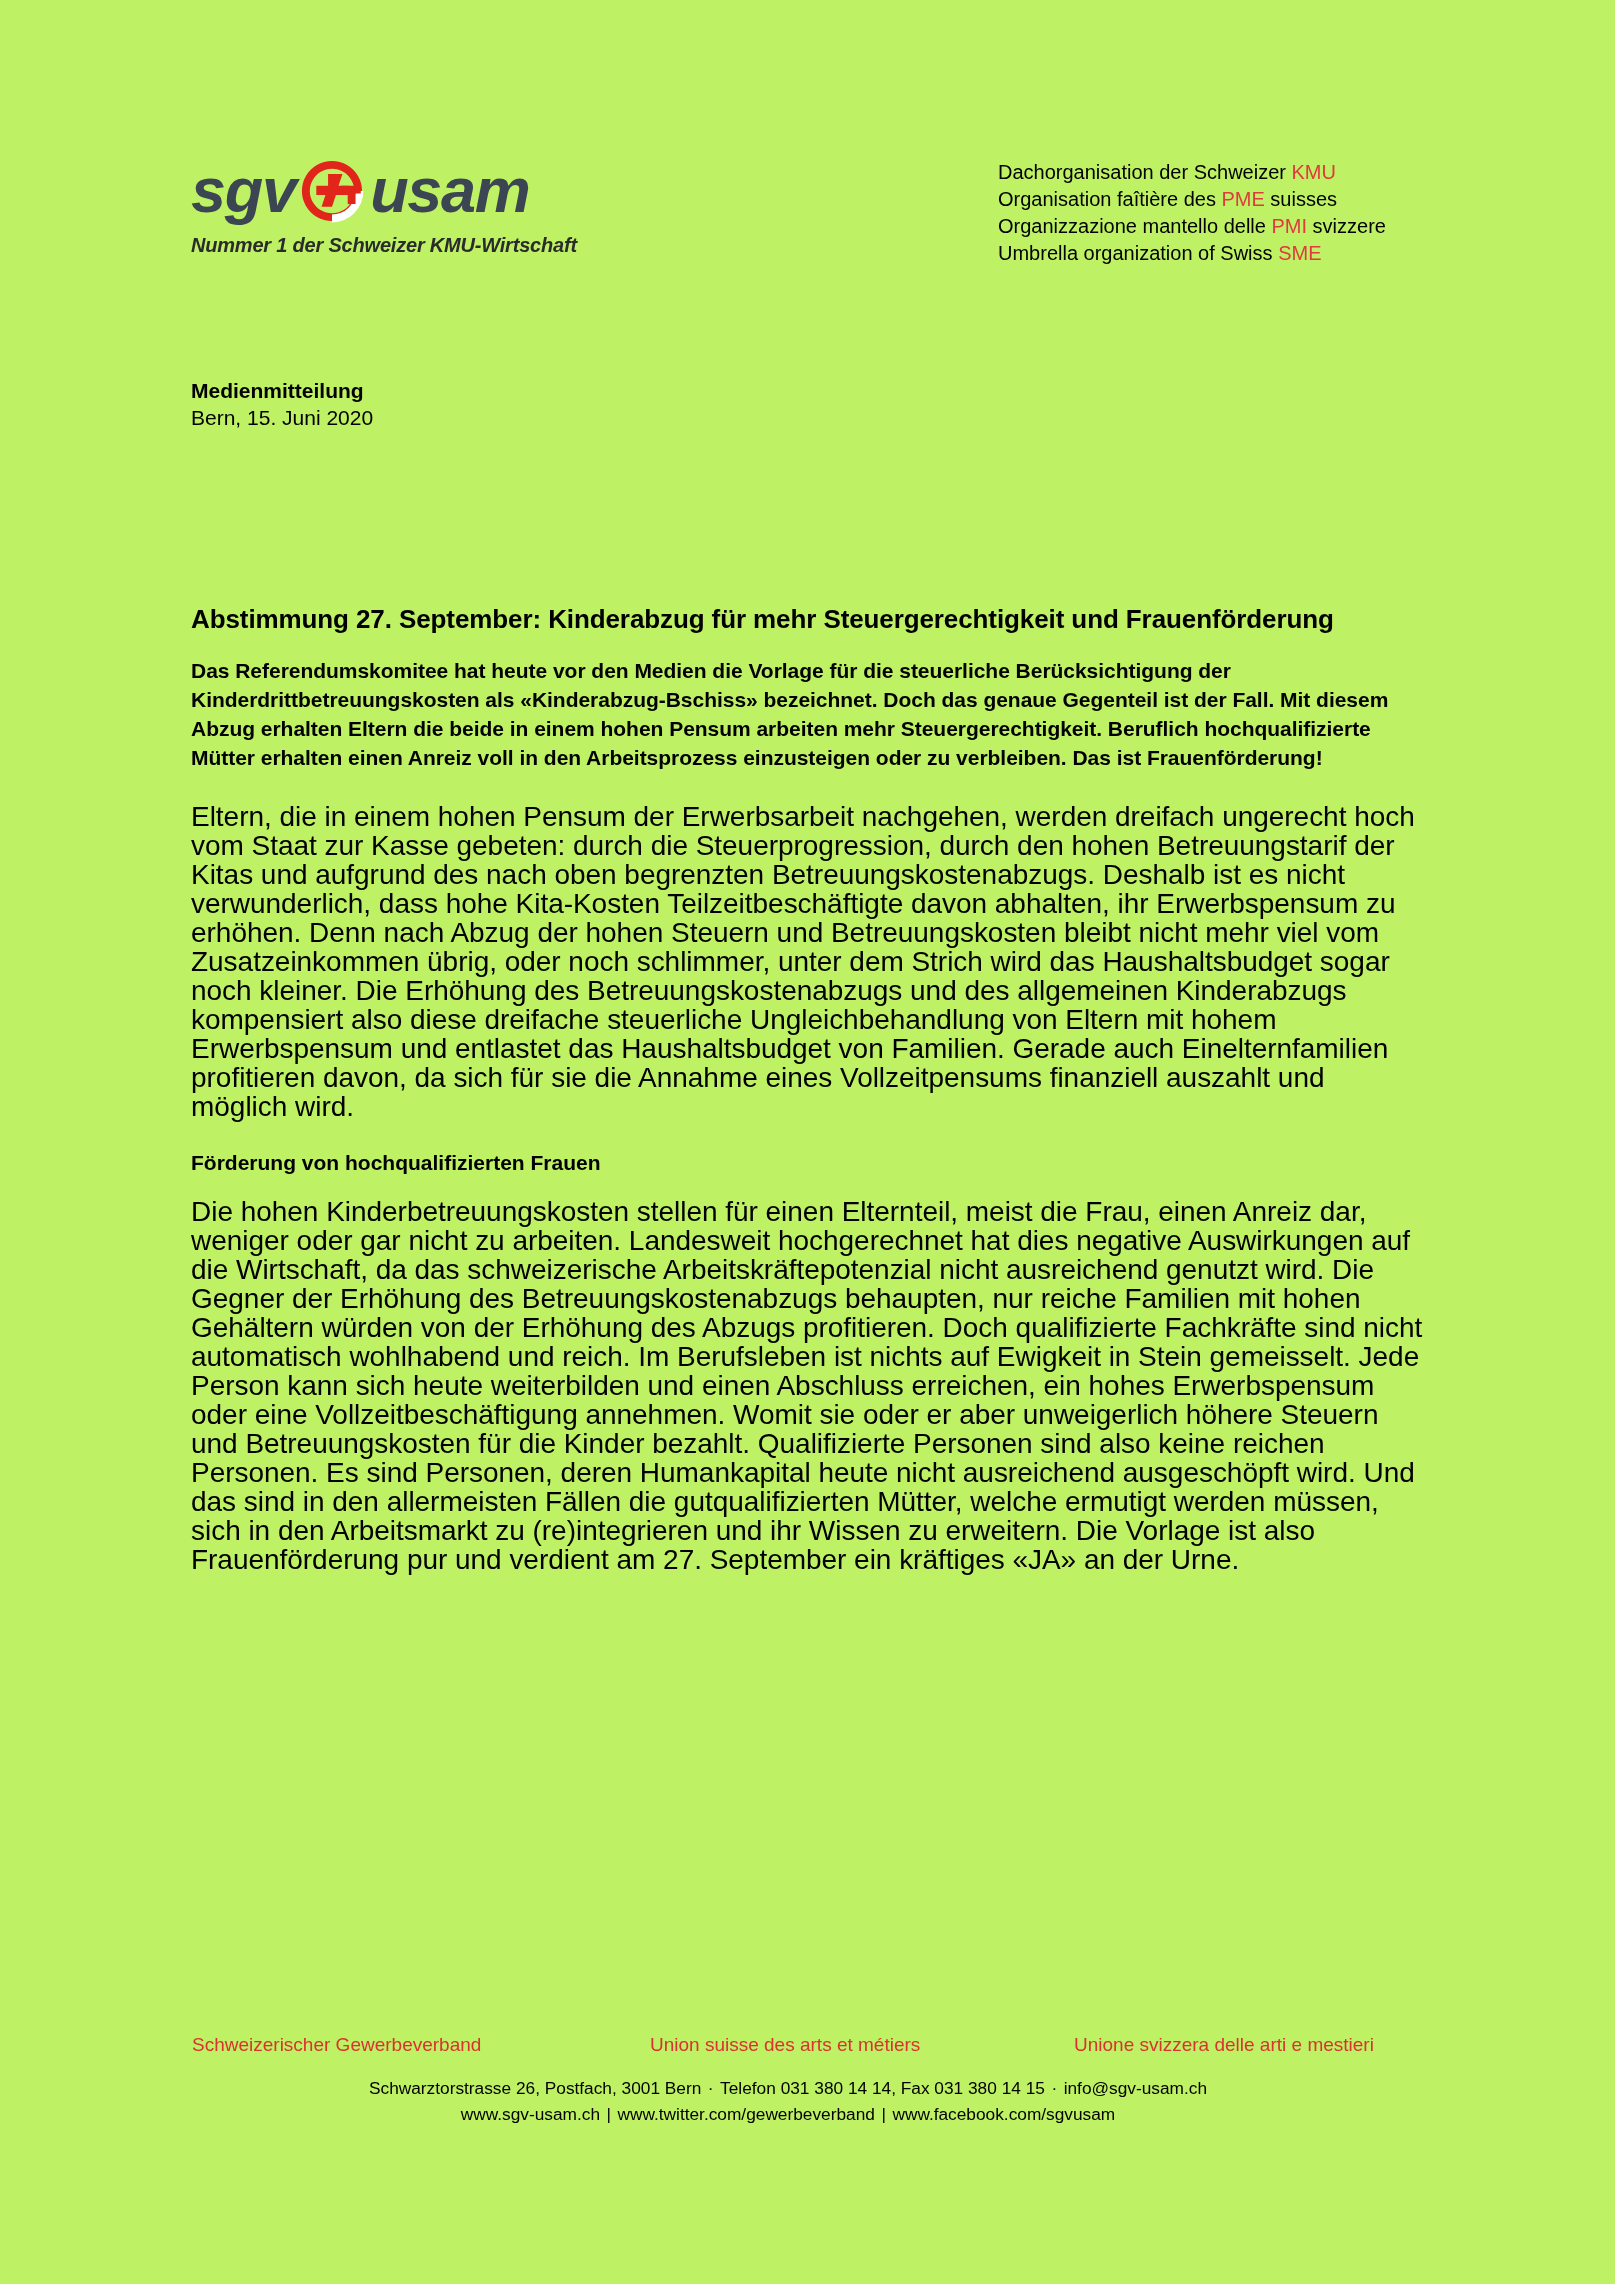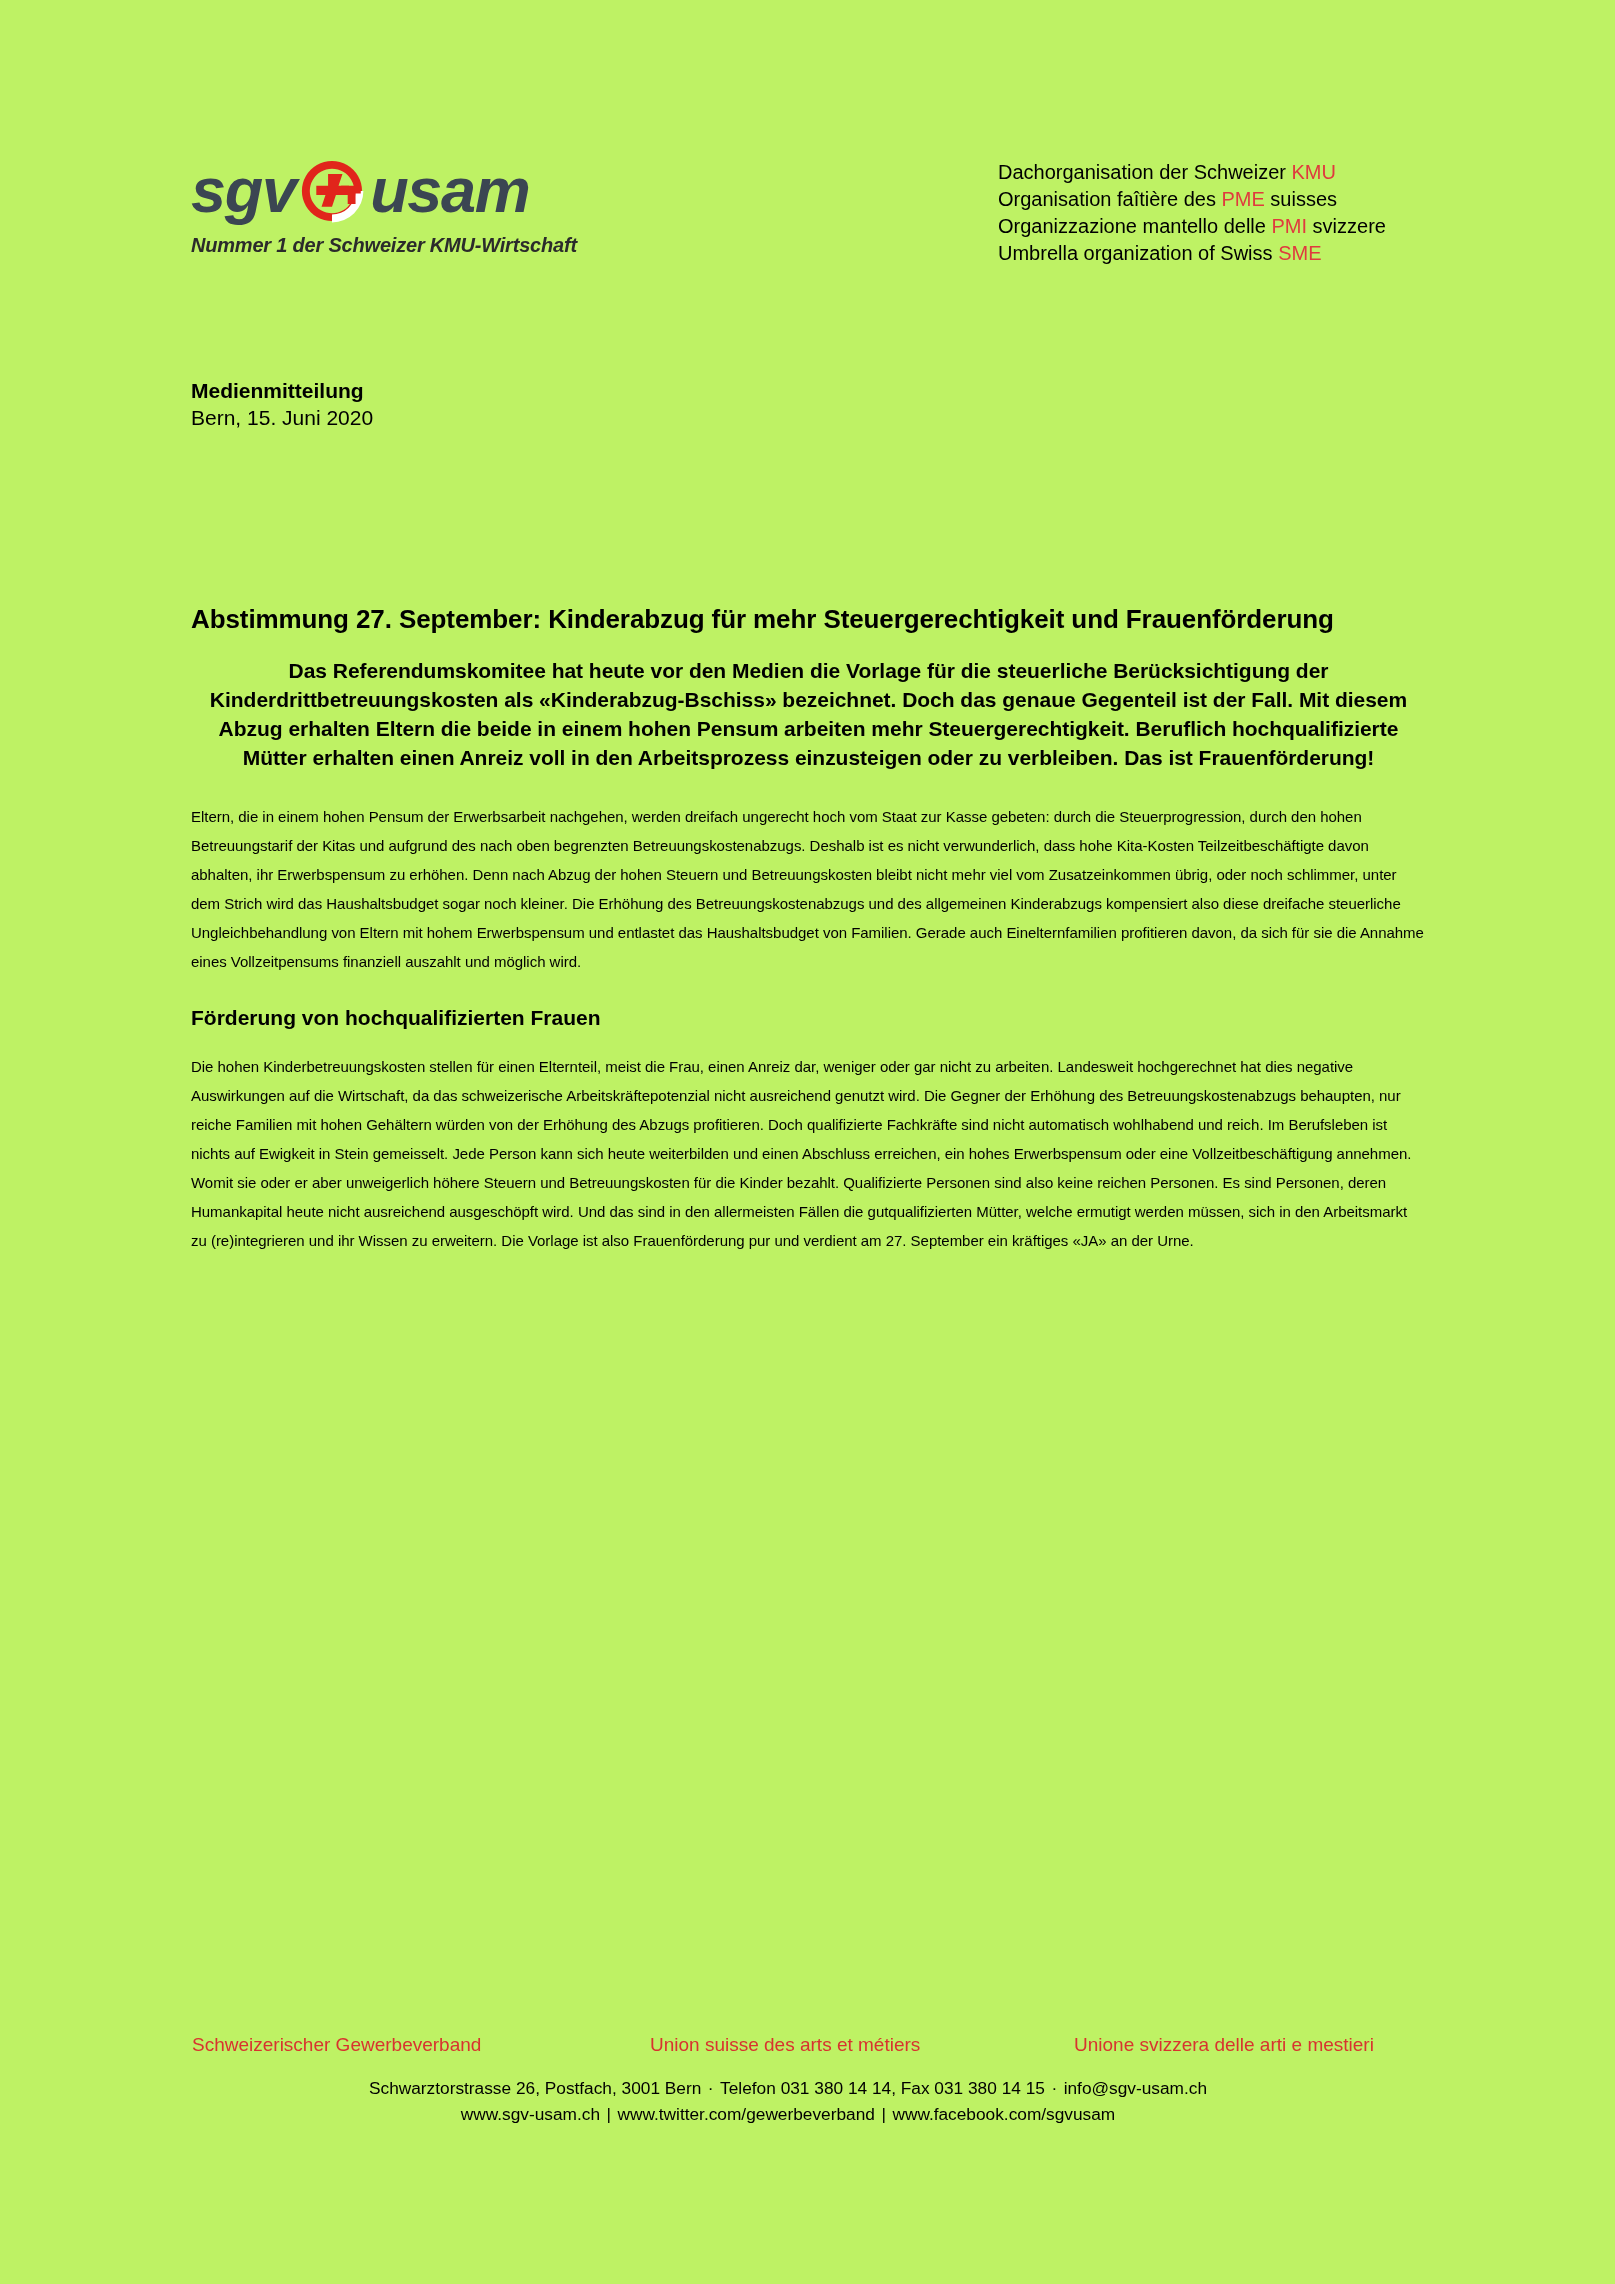--- a/index.html
+++ b/index.html
@@ -99,25 +99,24 @@
     line-height: 33px;
     font-weight: bold;
     letter-spacing: -0.1px;
   }
   p.lead {
     margin: 0 0 30px 0;
     font-size: 21px;
     line-height: 29px;
     font-weight: bold;
     letter-spacing: -0.03px;
-    text-align: center;
   }
   p.body-text {
     margin: 0 0 27px 0;
-    font-size: 15px;
+    font-size: 28px;
     line-height: 29px;
     letter-spacing: -0.03px;
   }
   h2.subhead {
     margin: 0 0 19.6px 0;
     font-size: 21px;
     line-height: 29px;
     font-weight: bold;
   }
 

